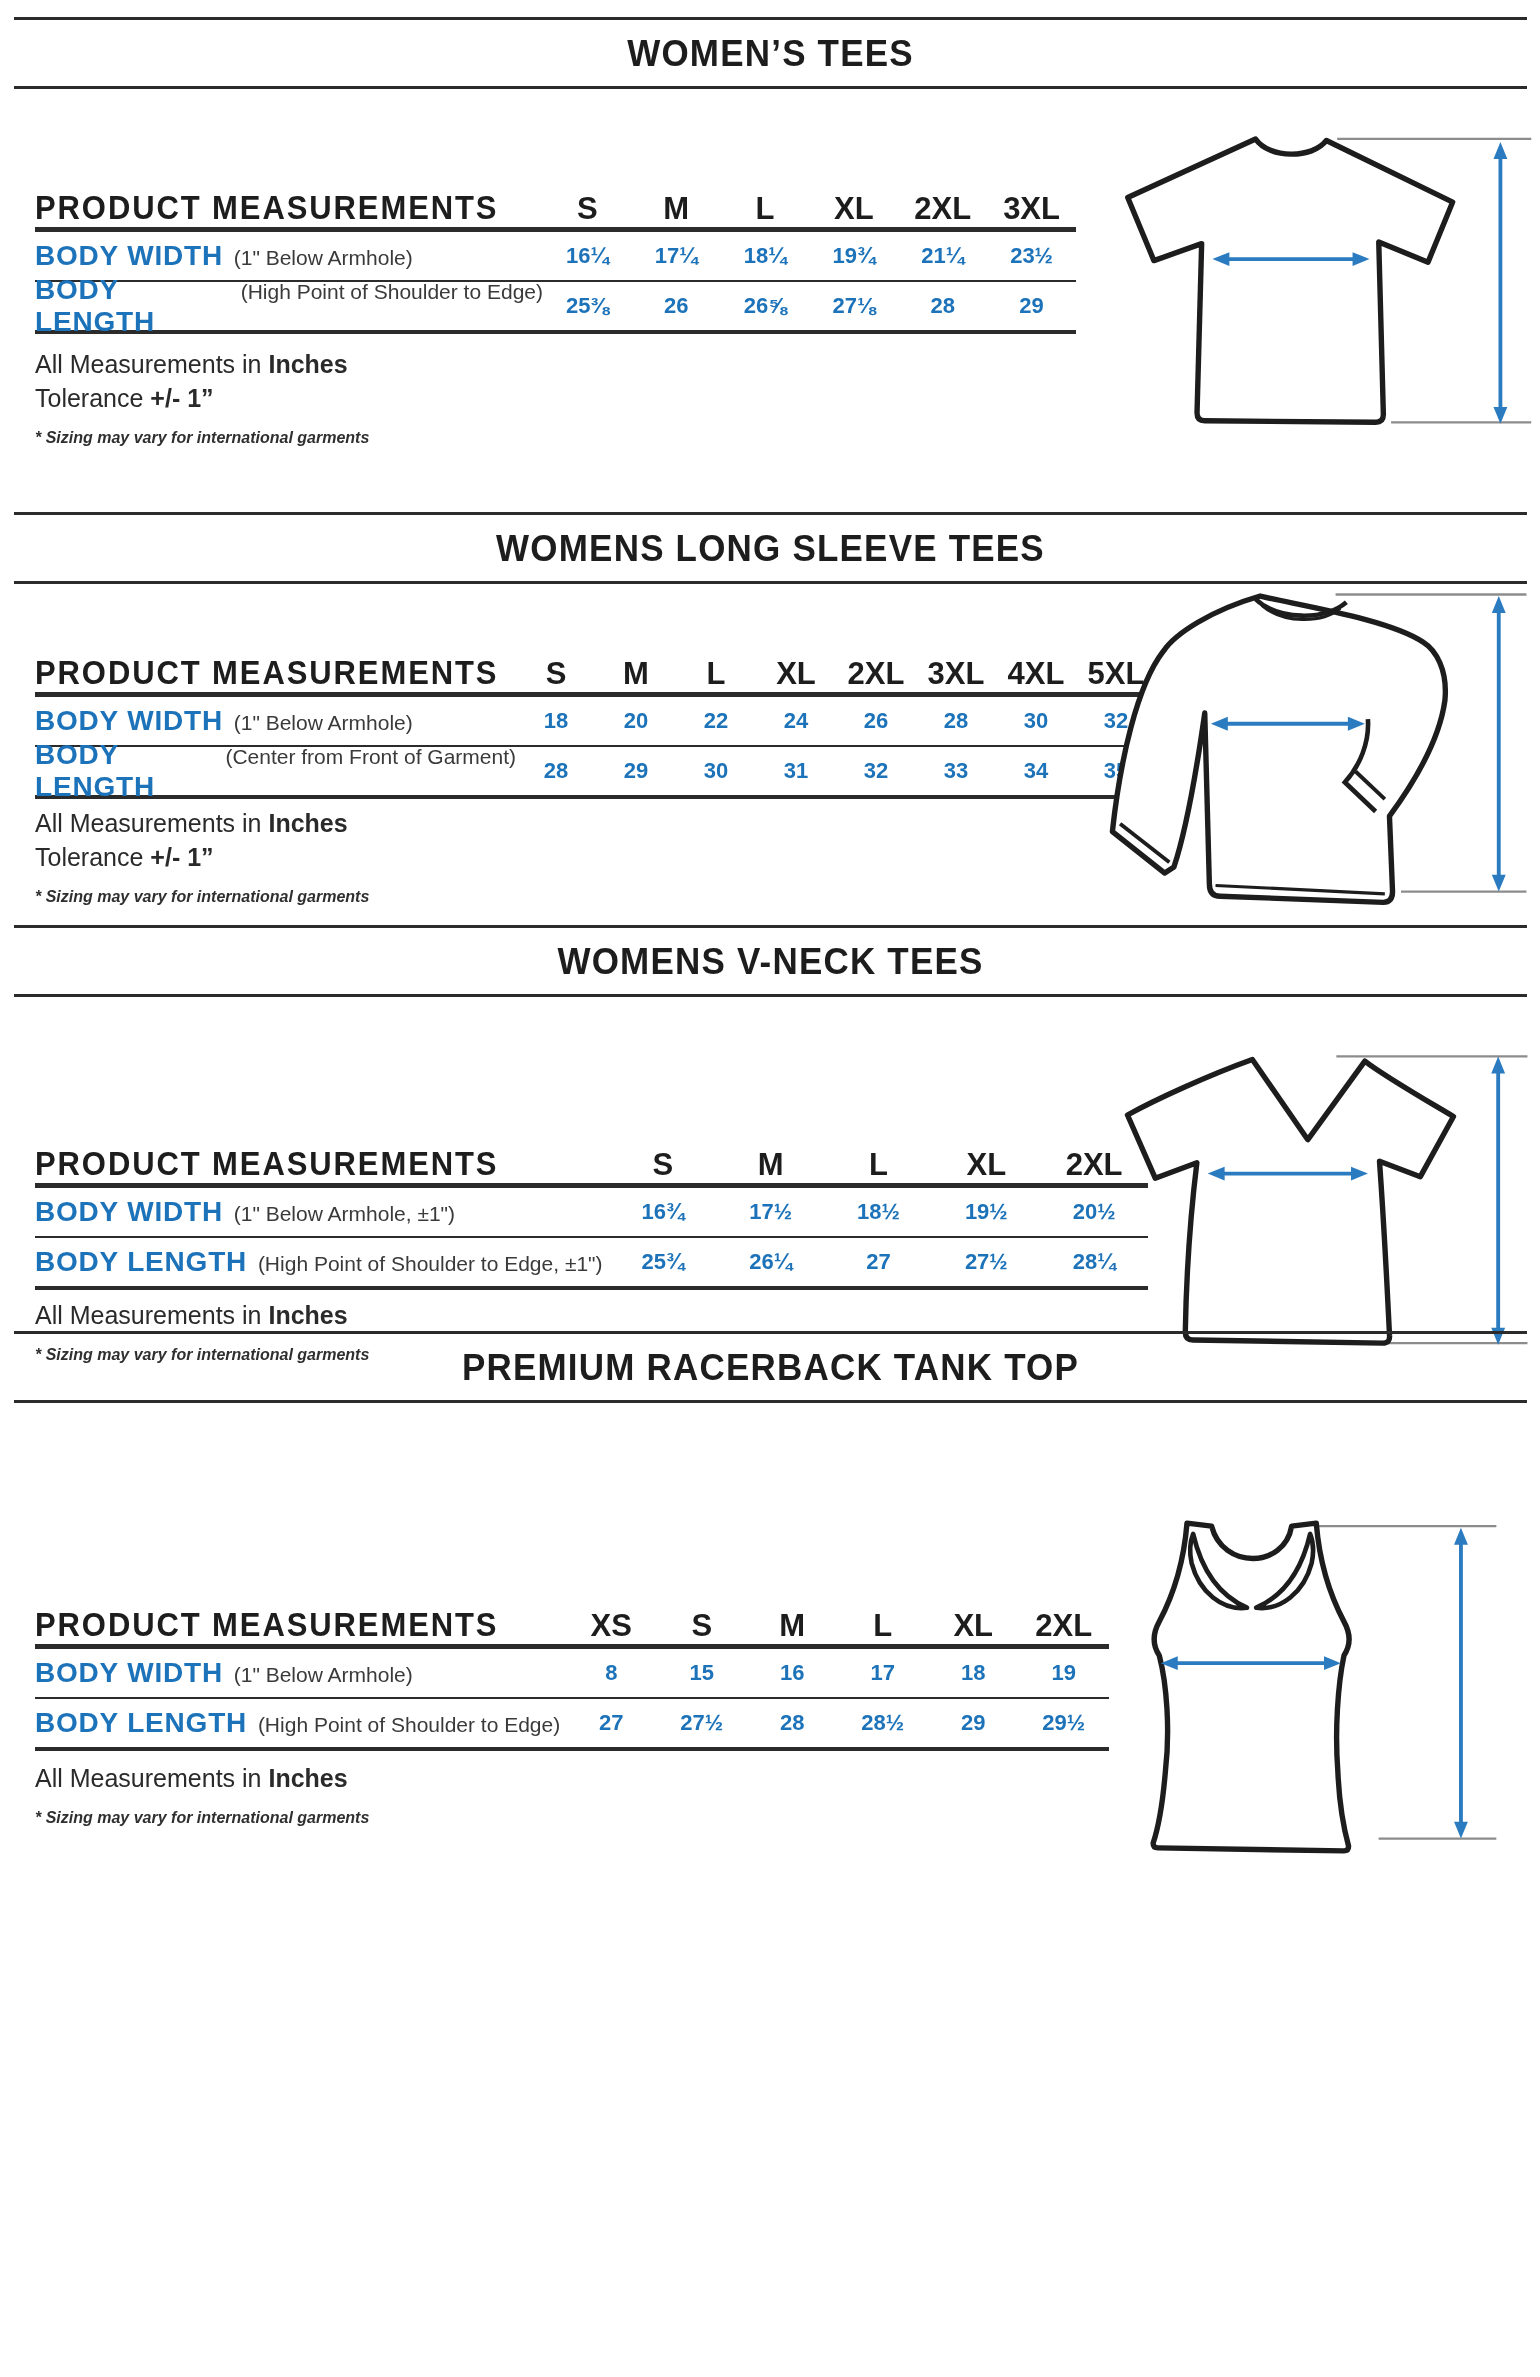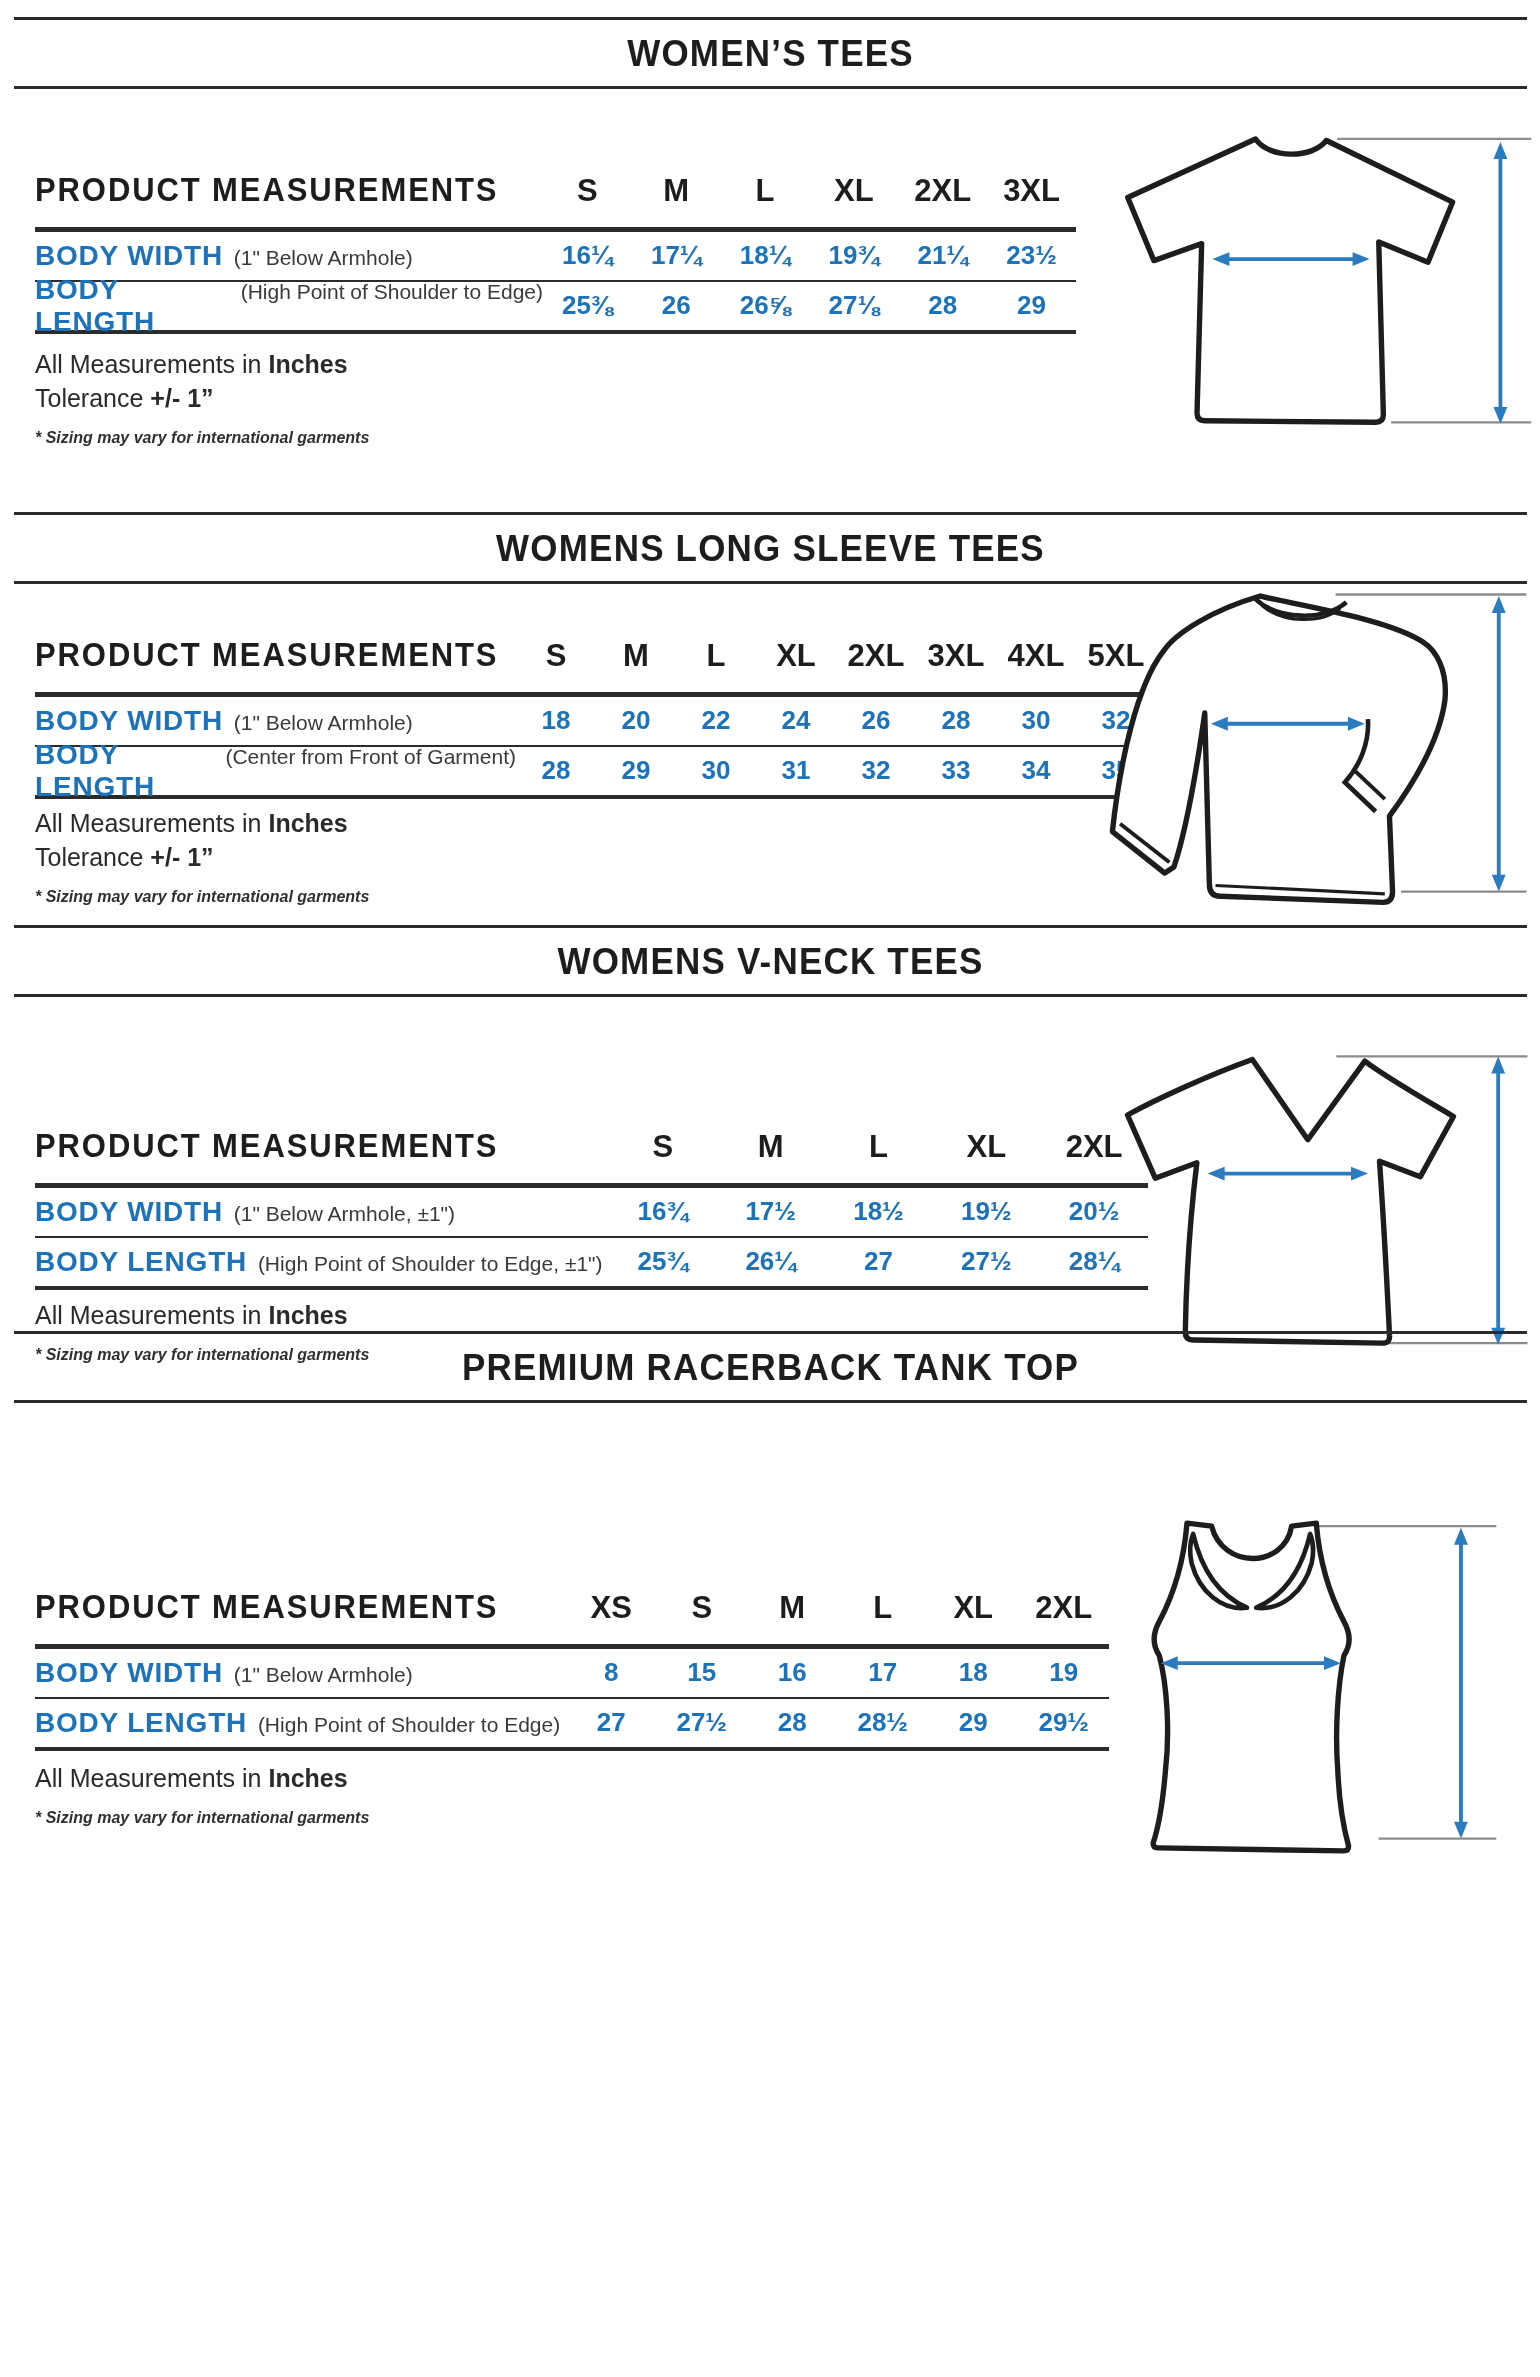--- a/index.html
+++ b/index.html
@@ -9,28 +9,28 @@
   
   .titlebar{position:absolute;left:14px;width:1513px;height:66px;
             border-top:3.1px solid #2b2b2b;border-bottom:3.1px solid #2b2b2b;
             display:flex;align-items:center;justify-content:center;}
   .title{margin:0;font-size:35px;font-weight:700;letter-spacing:1.2px;color:#1d1d1d;
          transform:scaleY(1.08);}
 
   
   .mtable{position:absolute;left:35px;}
   .trow{display:flex;align-items:center;}
-  .thead{height:45px;align-items:flex-end;padding-bottom:18px;box-sizing:border-box;}
+  .thead{height:45px;align-items:flex-end;padding-bottom:0;box-sizing:border-box;}
   .datarow{height:48px;}
   .labelcol{flex:0 0 auto;display:flex;align-items:baseline;}
   .hlabel{font-size:31px;font-weight:700;letter-spacing:1.9px;color:#1d1d1d;transform:scaleY(1.05);transform-origin:left bottom;}
   .sizecol{flex:1;text-align:center;font-size:31px;font-weight:700;color:#1d1d1d;}
   .rowlabel{font-size:28px;font-weight:700;letter-spacing:0.8px;color:#1d73b9;}
   .desc{font-size:21px;font-weight:400;color:#3a3a3a;margin-left:10.8px;white-space:nowrap;}
-  .val{flex:1;text-align:center;font-size:26px;font-weight:700;color:#1d73b9;}
+  .val{flex:1;text-align:center;font-size:22px;font-weight:700;color:#1d73b9;}
   .rule{background:#2b2b2b;}
   .rule.thick{height:4.6px;}
   .rule.thin{height:2.3px;}
   .rule.mid{height:3.9px;}
 
   
   .notes{position:absolute;left:35px;}
   .note{font-size:25px;line-height:34px;color:#2a2a2a;}
   .note .b{font-weight:700;}
   .note.it{font-style:italic;font-weight:700;font-size:16px;color:#2f2f2f;margin-top:6.2px;}

